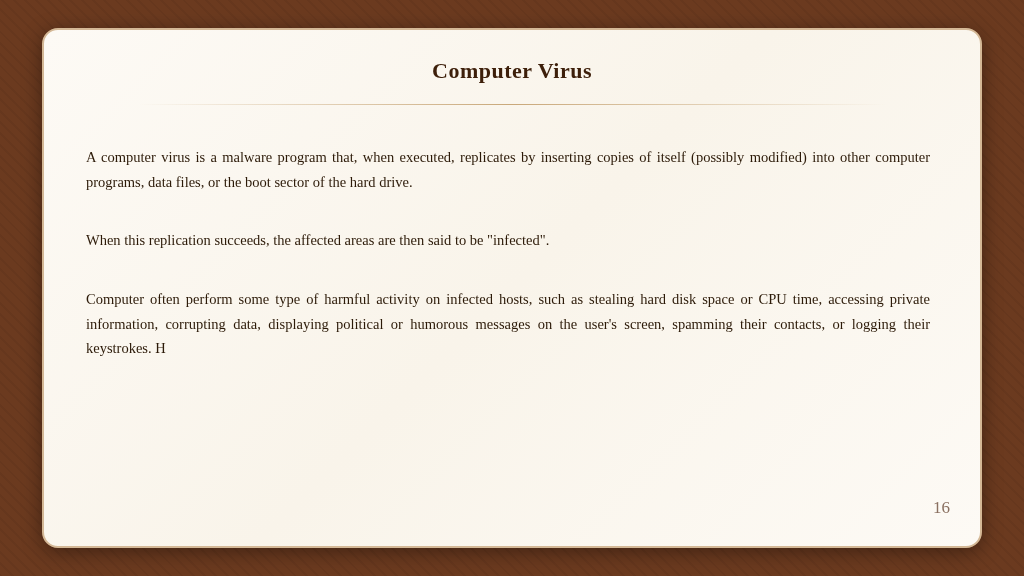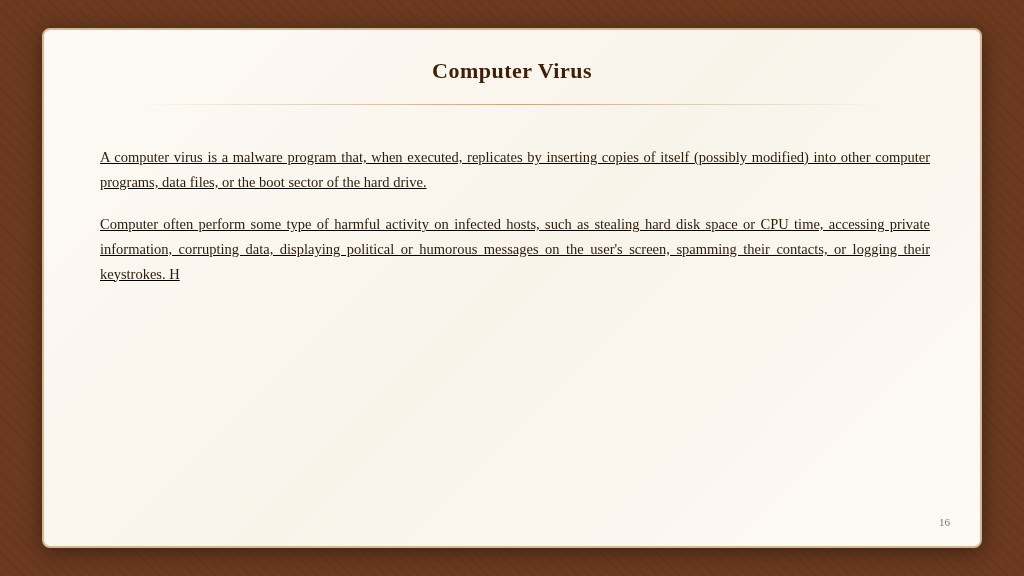--- a/index.html
+++ b/index.html
@@ -23,21 +23,21 @@
       align-items: center;
       justify-content: center;
       font-family: Georgia, 'Times New Roman', serif;
       overflow: hidden;
     }
 
     .slide-container {
       width: 940px;
       height: 520px;
       background: linear-gradient(135deg, #fdfaf5 0%, #f9f4ea 50%, #fdfaf5 100%);
-      border-radius: 8px;
+      border-radius: 16px;
       border: 2px solid #d4b896;
       box-shadow: 0 4px 20px rgba(0,0,0,0.4);
       display: flex;
       flex-direction: column;
       position: relative;
       padding: 0;
     }
 
     .slide-header {
       padding: 28px 40px 20px 40px;
@@ -47,42 +47,41 @@
 
     .slide-title {
       font-size: 22px;
       font-weight: bold;
       color: #3d1f0a;
       font-family: Georgia, 'Times New Roman', serif;
       letter-spacing: 0.5px;
     }
 
     .slide-body {
-      padding: 20px 50px 40px 56px;
+      padding: 20px 50px 40px 42px;
       flex: 1;
       display: flex;
       flex-direction: column;
-      gap: 0;
-      text-decoration: underline;
+      gap: 16px;
     }
 
     .paragraph {
       font-size: 14.5px;
       color: #2c1a08;
       line-height: 1.7;
       text-align: justify;
       margin-bottom: 18px;
       font-family: Georgia, 'Times New Roman', serif;
     }
 
     .slide-footer {
       position: absolute;
-      bottom: 18px;
+      bottom: 28px;
       right: 30px;
-      font-size: 11px;
+      font-size: 17px;
       color: #8a7060;
       font-family: Georgia, 'Times New Roman', serif;
     }
 
     .divider {
       width: 80%;
       margin: 0 auto 20px auto;
       height: 1px;
       background: linear-gradient(to right, transparent, #c9a87a, transparent);
     }
@@ -93,20 +92,21 @@
 <div class="slide-container">
   <div class="slide-header">
     <h1 class="slide-title">Computer Virus</h1>
   </div>
 
   <div class="divider"></div>
 
   <div class="slide-body">
     <p class="paragraph">A computer virus is a malware program that, when executed, replicates by inserting copies of itself (possibly modified) into other computer programs, data files, or the boot sector of the hard drive.</p>
 
+    <p class="paragraph">When this replication succeeds, the affected areas are then said to be "infected".</p>
 
     <p class="paragraph">Computer often perform some type of harmful activity on infected hosts, such as stealing hard disk space or CPU time, accessing private information, corrupting data, displaying political or humorous messages on the user's screen, spamming their contacts, or logging their keystrokes. H</p>
   </div>
 
   <div class="slide-footer">
     <span>16</span>
   </div>
 </div>
 
 </body></html>

